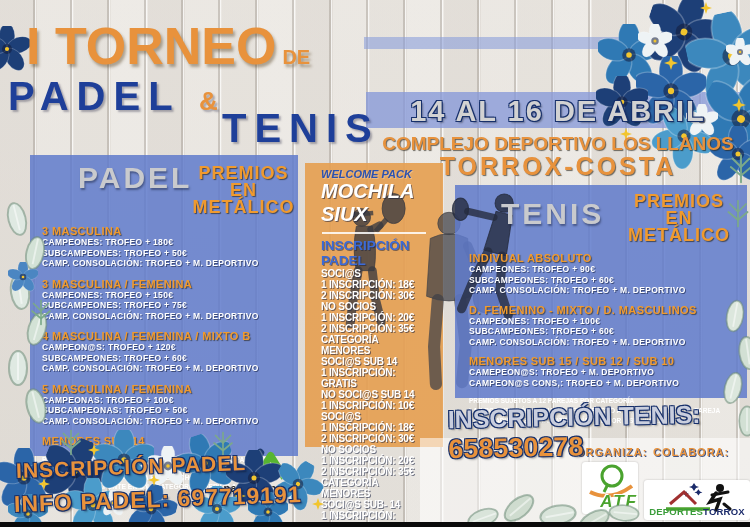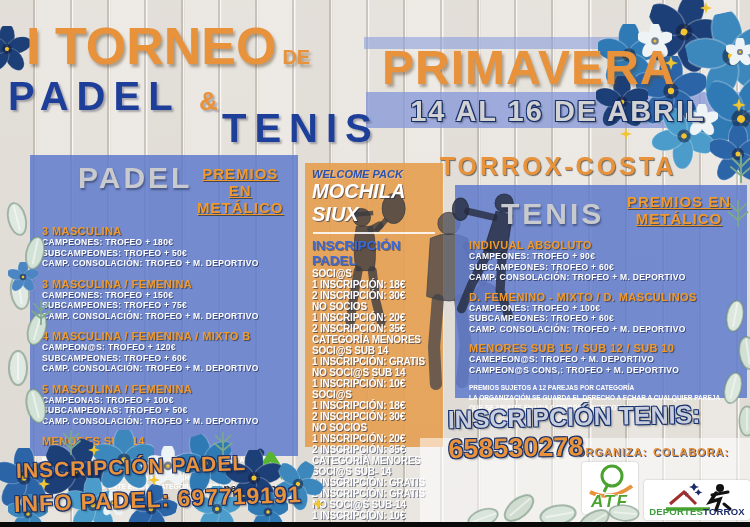--- a/index.html
+++ b/index.html
@@ -26,26 +26,26 @@
   .top-band{left:364px;top:37px;width:386px;height:12px;background:rgba(139,158,219,.6);z-index:2;}
   .date-banner{left:366px;top:92px;width:384px;height:36px;background:rgba(134,153,216,.78);z-index:2;}
   .date-text{left:366px;top:95px;width:384px;text-align:center;font-size:29px;color:#d2d2d2;letter-spacing:2px;}
   .venue1{left:366px;top:133px;width:384px;text-align:center;font-size:19px;color:#E8923C;}
   .venue2{left:366px;top:152px;width:384px;text-align:center;font-size:25px;color:#E8923C;letter-spacing:3px;}
   
   .panel{position:absolute;z-index:2;box-sizing:border-box;}
   .panel-blue{background:rgba(95,122,203,.85);}
   .panel-padel{left:30px;top:155px;width:268px;height:301px;padding:6px 10px 4px 12px;}
   .panel-tenis{left:455px;top:185px;width:292px;height:213px;padding:4px 10px 4px 14px;}
-  .panel-pack{left:305px;top:163px;width:138px;height:284px;background:rgba(229,160,82,.92);padding:5px 7px;}
+  .panel-pack{left:305px;top:163px;width:138px;height:284px;background:rgba(229,160,82,.92);padding:5px 16px;}
   .panel-head{display:flex;justify-content:space-between;align-items:flex-start;position:relative;z-index:2;}
   .panel-title{font-size:30px;color:#c9cacd;letter-spacing:3px;text-shadow:1px 2px 2px rgba(30,40,70,.5);}
   .panel-padel .panel-title{margin-left:36px;}
   .panel-tenis .panel-title{margin-left:32px;margin-top:8px;}
-  .prizes{width:116px;text-align:center;font-size:15px;line-height:17px;color:#F09A2E;letter-spacing:1px;margin-top:4px;text-decoration:underline;}
+  .prizes{width:116px;text-align:center;font-size:18px;line-height:17px;color:#F09A2E;letter-spacing:1px;margin-top:4px;}
   .cat{margin-top:9px;position:relative;z-index:2;}
   .panel-tenis .cat{margin-top:8px;}
   .cat-name{font-size:11px;color:#F09A2E;letter-spacing:.4px;}
   .cat-line{font-size:8.5px;line-height:10.5px;color:#fff;letter-spacing:.3px;}
   .disc{margin-top:9px;font-size:6.8px;line-height:8.2px;color:#fff;position:relative;z-index:2;}
   .disc p{margin:0 0 2px 0;}
   
   .welcome{font-size:11px;font-style:italic;color:#2C52B0;position:relative;z-index:2;text-shadow:1px 1px 0 rgba(255,255,255,.25);}
   .mochila{font-size:20px;font-style:italic;color:#fff;position:relative;z-index:2;margin-top:0;}
   .pack-divider{height:2px;background:rgba(255,255,255,.85);margin:6px 1px 4px 1px;position:relative;z-index:2;}
@@ -55,21 +55,21 @@
   .sil{position:absolute;z-index:1;}
   
   .t-insc-tenis{left:448px;top:402px;font-size:25px;color:#c9cede;transform:rotate(-1.2deg);z-index:4;}
   .t-insc-tenis .phone{color:#E8923C;font-size:27px;}
   .t-insc-padel{left:16px;top:455px;font-size:21px;color:#E8923C;transform:rotate(-2deg);z-index:4;letter-spacing:1px;}
   .t-info-padel{left:14px;top:486px;font-size:23px;color:#E8923C;transform:rotate(-2deg);z-index:4;letter-spacing:1px;}
   
   .foot-strip{left:420px;top:438px;width:330px;height:84px;background:rgba(255,255,255,.55);z-index:2;}
   .foot-label{position:absolute;font-size:11px;color:#E8923C;letter-spacing:1px;text-shadow:1px 1px 0 rgba(23,48,107,.8);}
   .logo-box{position:absolute;background:#fff;border-radius:3px;box-shadow:0 0 2px rgba(0,0,0,.25);}
-  .atf-text{position:absolute;left:0;right:0;bottom:2px;text-align:center;font-size:17px;font-style:italic;color:#4aa32e;letter-spacing:2px;text-shadow:1px 1px 0 #fff,-1px -1px 0 #fff,1px 0 0 #d8e8d0;}
+  .atf-text{position:absolute;left:0;right:0;bottom:2px;text-align:right;font-size:17px;font-style:italic;color:#4aa32e;letter-spacing:2px;text-shadow:1px 1px 0 #fff,-1px -1px 0 #fff,1px 0 0 #d8e8d0;}
   .dt-text{position:absolute;left:0;right:0;bottom:3px;text-align:center;font-size:9.5px;letter-spacing:.2px;}
   .dt-green{color:#3a9c3a;}
   .dt-navy{color:#1a2a6a;}
   .pm{left:212px;top:446px;width:100px;height:52px;z-index:2;text-align:center;}
   .pm-text{font-size:11px;color:#1c1c1c;font-weight:600;letter-spacing:.2px;}
   .bottom-bar{left:0;top:522px;width:750px;height:5px;background:#0a0a0a;z-index:50;}
 </style>
 </head>
 <body>
 
@@ -106,22 +106,22 @@
       </symbol>
     </defs>
   </svg>
 
   <div class="abs top-band"></div>
   <div class="abs date-banner"></div>
 
   <div class="abs z4 t-torneo sh-soft"><span>I TORNEO</span><span class="t-de">DE</span></div>
   <div class="abs z4 t-padel"><span>PADEL</span> <span class="t-amp">&amp;</span></div>
   <div class="abs z4 t-tenis">TENIS</div>
-  <div class="abs z4 t-primavera sh-soft">PRIMAVERA</div>
   <div class="abs z4 date-text sk-navy-sm">14 AL 16 DE ABRIL</div>
+  <div class="abs z4 venue1 sh-dark">COMPLEJO DEPORTIVO LOS LLANOS</div>
   <div class="abs z4 venue2 sh-dark">TORROX-COSTA</div>
 
   <div class="panel panel-blue panel-padel">
     <div class="panel-head">
       <div class="panel-title">PADEL</div>
       <div class="prizes sh-dark">PREMIOS EN METÁLICO</div>
     </div>
     <div class="cat">
       <div class="cat-name sh-dark">3 MASCULINA</div>
       <div class="cat-line sh-blue">CAMPEONES: TROFEO + 180€</div>

